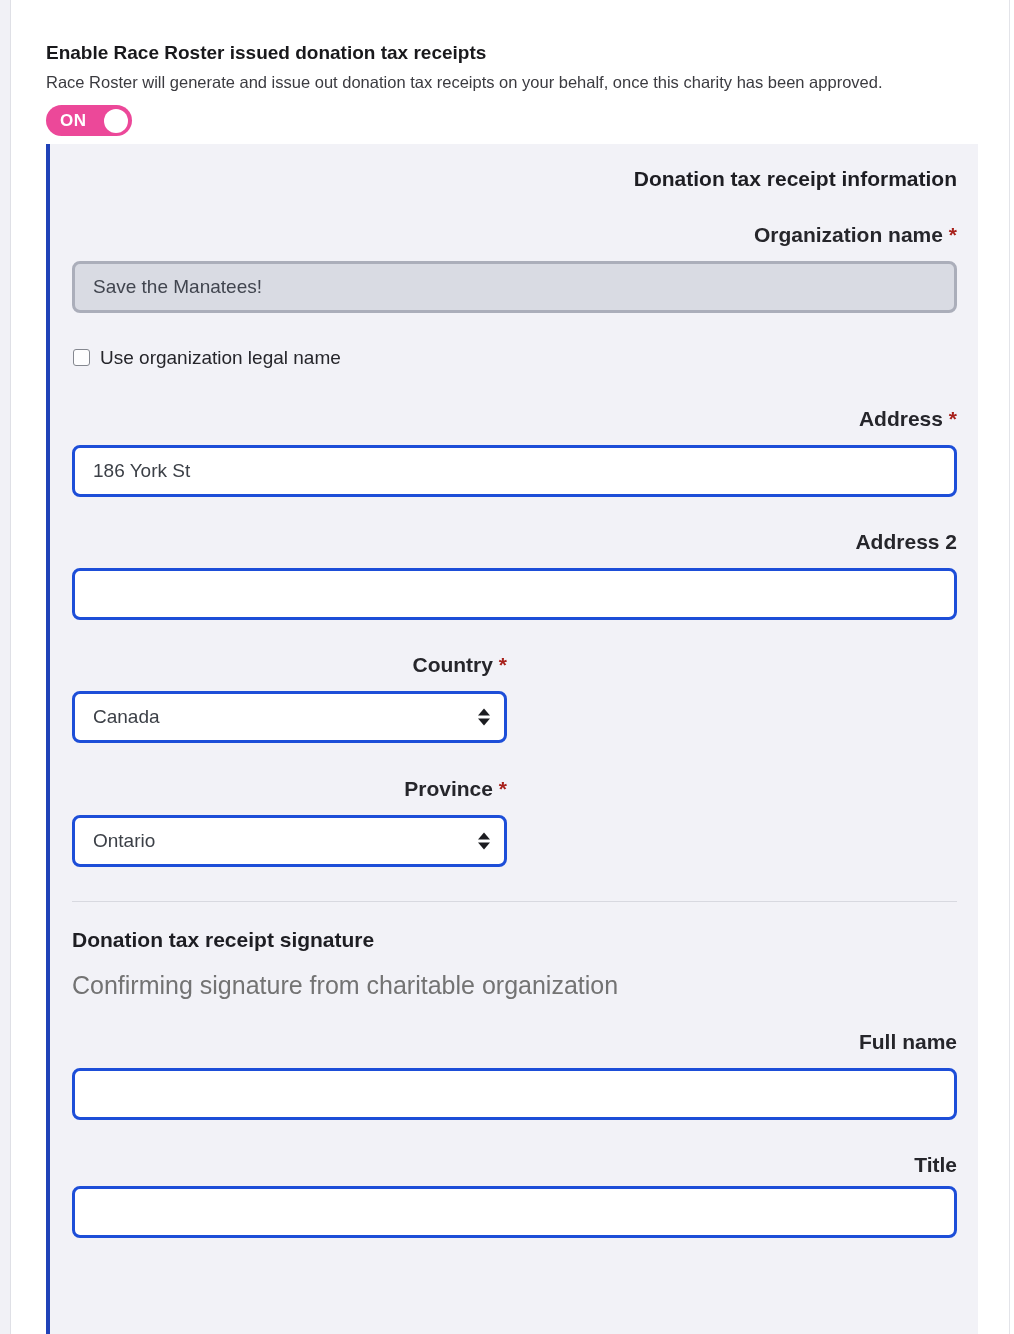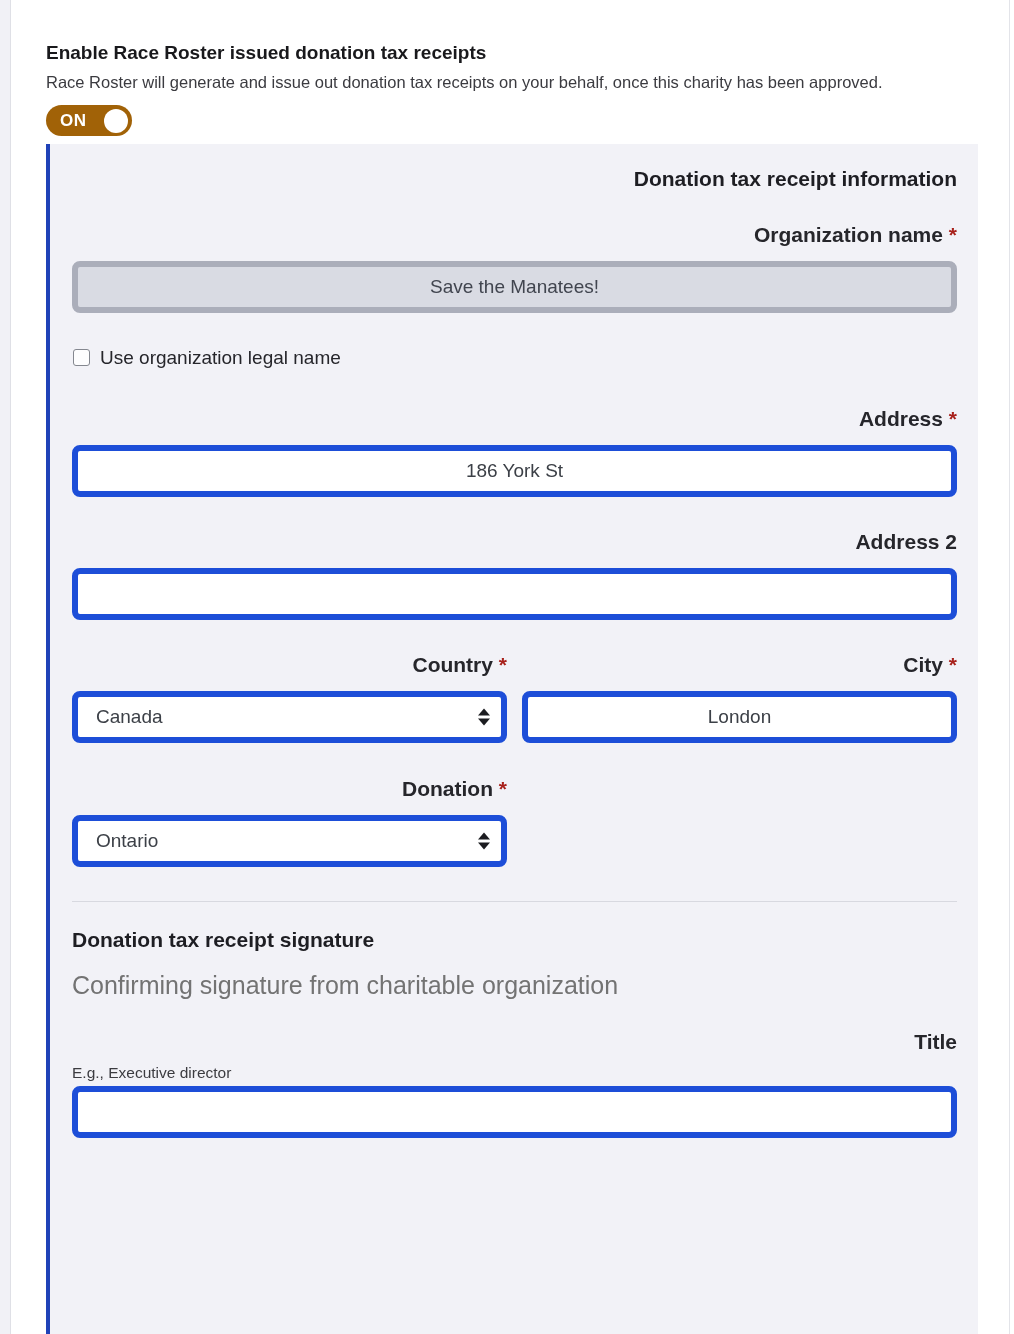--- a/index.html
+++ b/index.html
@@ -29,21 +29,21 @@
     margin: 41px 0 0 0;
     font-size: 19px; line-height: 23px; font-weight: bold; color: #19191c;
   }
   .enable-desc {
     margin: 8px 0 0 0;
     font-size: 16.5px; line-height: 21px; color: #3b3b40;
   }
   .toggle {
     margin-top: 12px;
     width: 86px; height: 31px;
-    background: #a16207;
+    background: #ec4899;
     border-radius: 16px;
     position: relative;
     display: flex; align-items: center;
     cursor: pointer;
   }
   .toggle-label {
     color: #ffffff; font-size: 17px; font-weight: 600;
     padding-left: 14px; letter-spacing: 0.5px;
   }
   .toggle-knob {
@@ -71,28 +71,27 @@
     display: block;
     font-size: 21px; line-height: 23px; font-weight: bold; color: #26262b;
     margin-bottom: 15px;
     text-align: right;
   }
   .req { color: #a8211b; font-weight: bold; }
 
   .text-input, .select-box {
     width: 100%; height: 52px;
     background: #ffffff;
-    border: 6px solid #1d4ed8;
+    border: 3px solid #1d4ed8;
     border-radius: 8px;
     padding: 0 18px;
     font-family: "Liberation Sans", sans-serif;
     font-size: 19px; color: #3c4047;
     outline: none;
     display: block;
-    text-align: center;
   }
   .text-input:disabled {
     background: #d9dbe3;
     border-color: #abaeba;
     color: #41454f;
   }
   .fg { margin-bottom: 33px; }
 
   
   .check-group { margin-bottom: 37px; }
@@ -219,54 +218,50 @@
           <div class="select-wrap">
             <div class="select-box" role="combobox">
               <span>Canada</span>
             </div>
             <span class="sort-arrows">
               <span class="tri-up"></span>
                 <span class="tri-down"></span>
             </span>
           </div>
         </div>
-        <div>
-          <label class="field-label">
-            <span>City</span>
-            <span class="req">*</span>
-          </label>
-          <input class="text-input" type="text" value="London" style="">
-        </div>
       </div>
 
       <div class="grid-row">
         <div>
           <label class="field-label">
-            <span>Donation</span>
+            <span>Province</span>
             <span class="req">*</span>
           </label>
           <div class="select-wrap">
             <div class="select-box" role="combobox">
               <span>Ontario</span>
             </div>
             <span class="sort-arrows">
               <span class="tri-up"></span>
                 <span class="tri-down"></span>
             </span>
           </div>
         </div>
       </div>
 
       <hr class="divider">
 
       <h3 class="sig-heading">Donation tax receipt signature</h3>
       <p class="sig-desc">Confirming signature from charitable organization</p>
 
+      <div class="fg">
+        <label class="field-label">Full name</label>
+        <input class="text-input" type="text" value="" style="">
+      </div>
 
       <div class="fg">
         <label class="field-label title-label">Title</label>
-        <p class="field-help">E.g., Executive director</p>
         <input class="text-input" type="text" value="" style="">
       </div>
 
     </div>
   </div>
 </div>
 
 </body></html>

